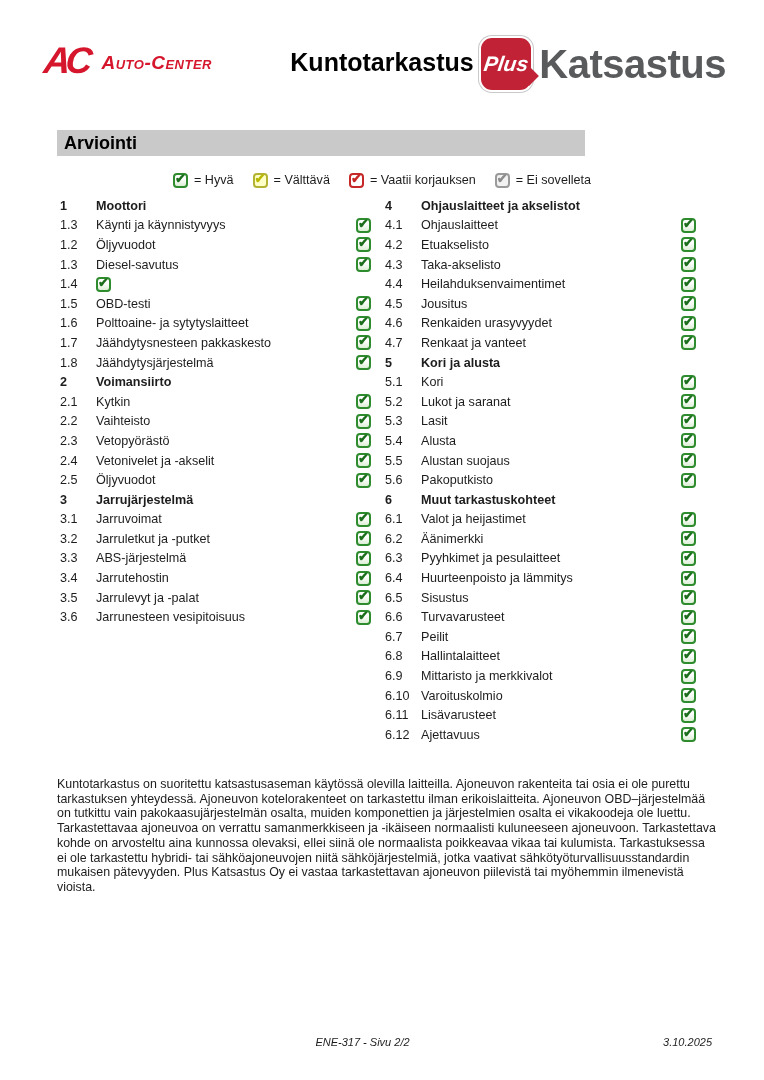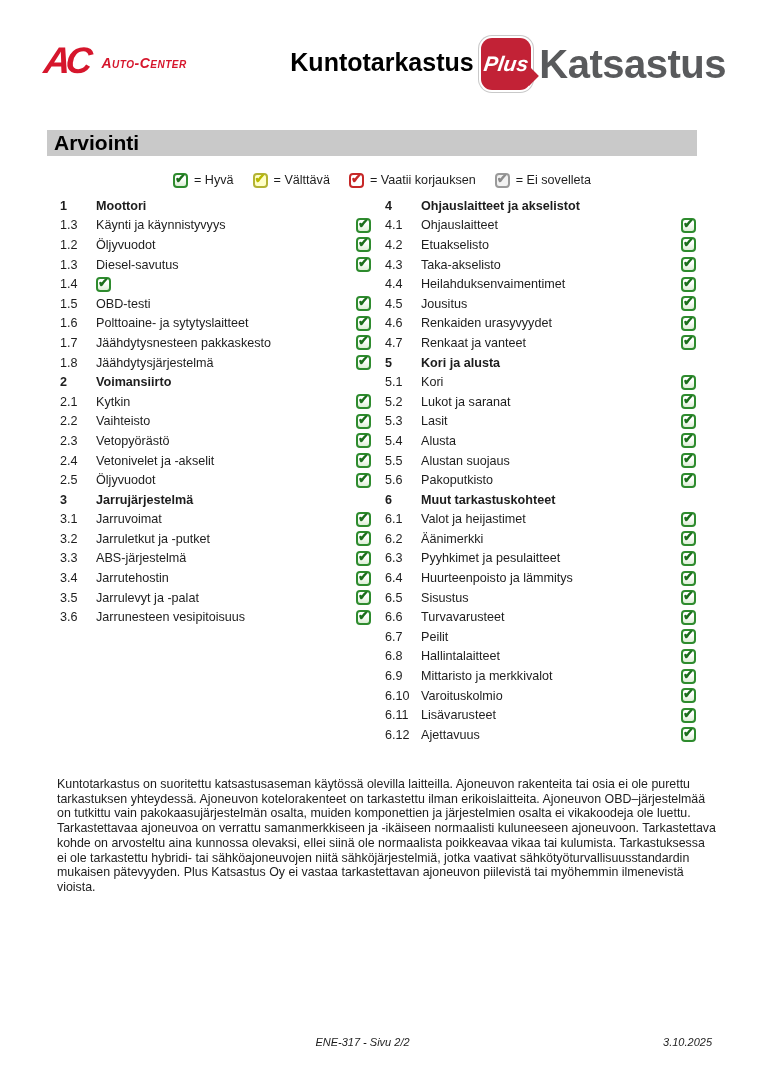--- a/index.html
+++ b/index.html
@@ -10,21 +10,21 @@
     background:#ffffff; overflow:hidden;
   }
 
   
   .logo-ac { position:absolute; left:44px; top:42px; display:flex; align-items:center; }
   .ac-monogram {
     font-size:37px; font-weight:bold; font-style:italic; color:#d6162c;
     letter-spacing:-5px; line-height:1; transform:skewX(-6deg); padding-right:10px;
   }
   .ac-name {
-    font-size:14px; font-weight:bold; font-style:italic; color:#d6162c;
+    font-size:19px; font-weight:bold; font-style:italic; color:#d6162c;
     font-variant:small-caps; letter-spacing:0.5px; padding-left:4px; margin-top:4px;
   }
   .page-title {
     position:absolute; left:0; right:0; top:48px; text-align:center;
     font-size:25px; font-weight:bold; color:#000;
   }
   .logo-plus { position:absolute; right:38px; top:38px; display:flex; align-items:center; gap:8px; }
   .plus-badge {
     position:relative; width:50px; height:52px; background:#c22236;
     border-radius:11px; box-shadow:0 0 0 2px #ffffff, 0 0 0 3px #c9c9c9;
@@ -35,23 +35,23 @@
     background:#c22236; transform:rotate(45deg);
   }
   .plus-badge-text {
     position:relative; z-index:2; color:#fff; font-size:21px; font-weight:bold;
     font-style:italic; transform:skewX(-8deg);
   }
   .plus-name { font-size:40px; font-weight:bold; color:#595a5c; letter-spacing:-0.5px; }
 
   
   .section-bar {
-    position:absolute; left:47px; top:130px; width:650px; height:26px;
+    position:absolute; left:57px; top:130px; width:528px; height:26px;
     background:#c9c9c9; line-height:26px; padding-left:7px;
-    font-size:21px; font-weight:bold; color:#000;
+    font-size:18px; font-weight:bold; color:#000;
   }
 
   
   .legend {
     position:absolute; left:0; right:0; top:170px; height:20px;
     display:flex; justify-content:center; align-items:center; gap:19px;
     font-size:12.6px;
   }
   .legend-item { display:flex; align-items:center; gap:6px; }
 

